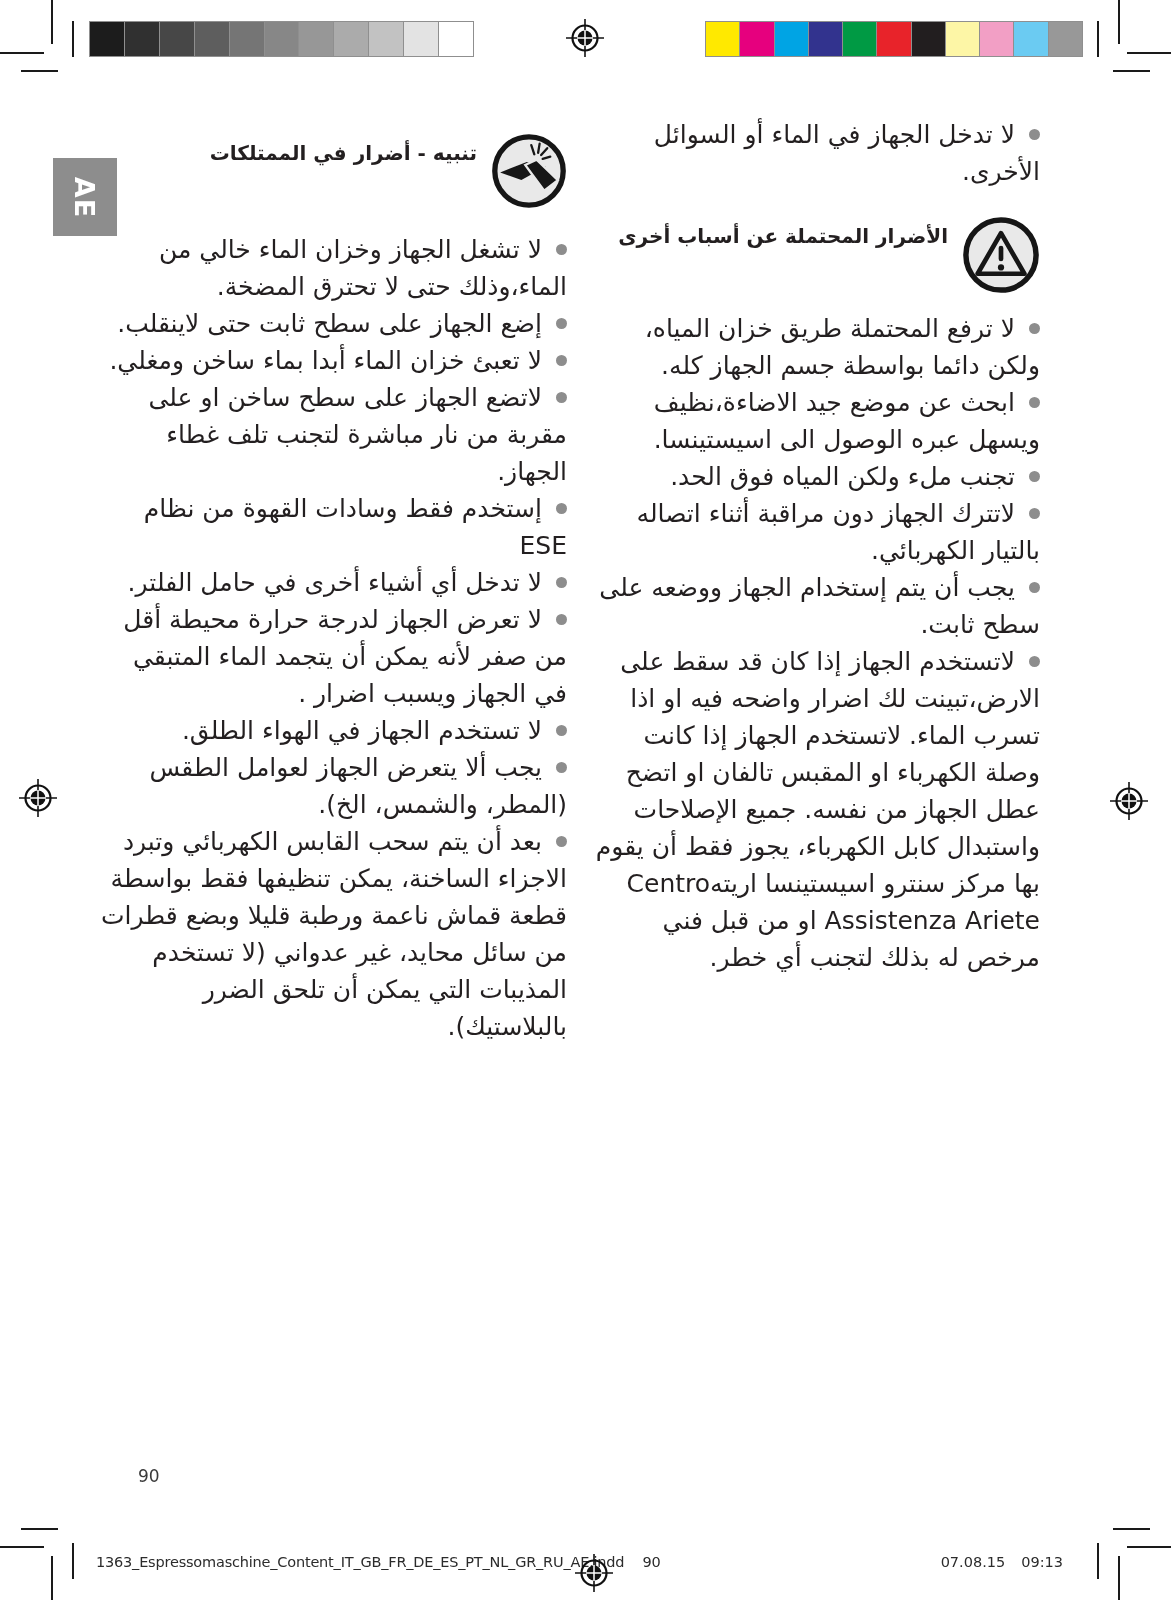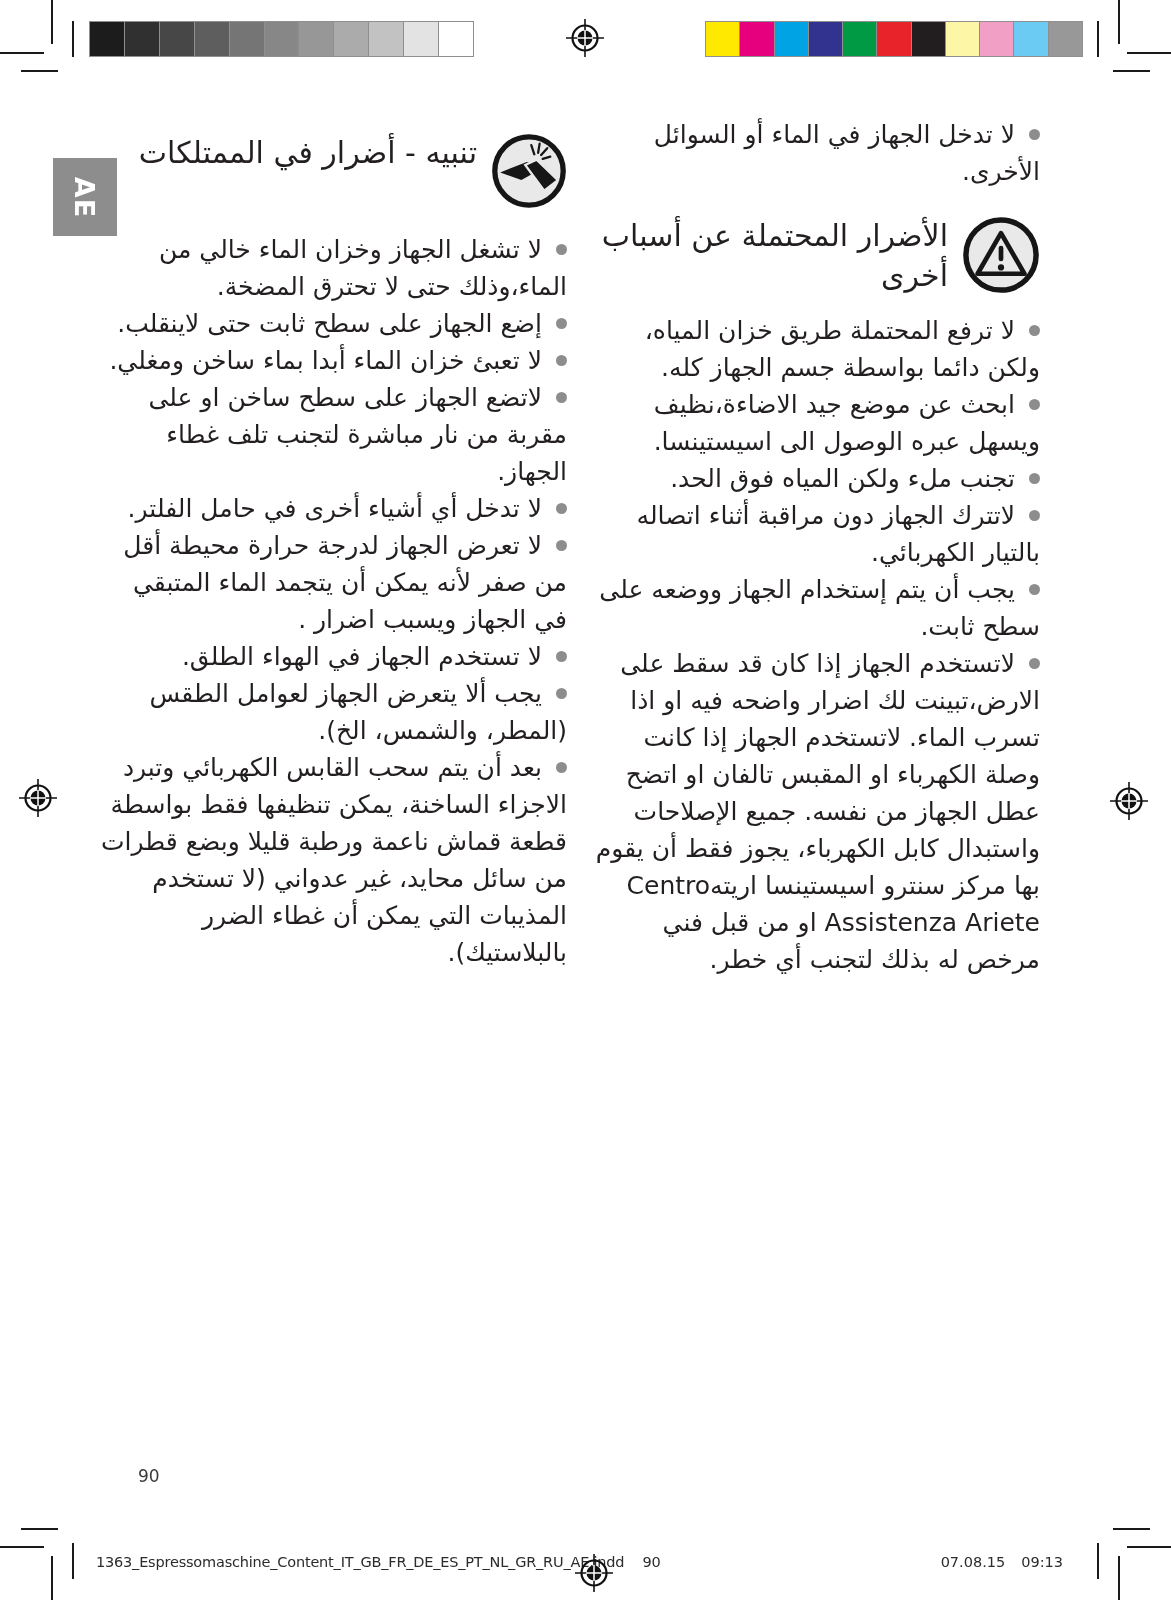--- a/index.html
+++ b/index.html
@@ -23,21 +23,21 @@
     display:flex;align-items:center;justify-content:center;
   }
   .lang-tab span{
     color:#ffffff;font-weight:bold;font-size:27px;letter-spacing:1px;
     transform:rotate(90deg);display:block;
   }
   
   .col{position:absolute;direction:rtl;text-align:right;font-size:25px;line-height:37px;}
   .col-right{right:131px;top:116px;width:452px;}
   .col-left{left:100px;top:133px;width:467px;}
-  .heading-row{font-weight:normal;font-size:30px;line-height:40px;overflow:hidden;}
+  .heading-row{font-weight:bold;font-size:20px;line-height:40px;overflow:hidden;}
   .col-right .heading-row{margin:26px 0 16px 0;}
   .col-left .heading-row{margin:0 0 22px 0;}
   .hicon{float:right;margin-left:14px;}
   .hicon svg{display:block;}
   .bullet-item{position:relative;}
   .dot{
     float:right;width:11px;height:11px;border-radius:50%;
     background:#8d8d8d;margin:13px 0 0 14px;
   }
   
@@ -201,37 +201,41 @@
       <div class="bullet-item">
       <span class="dot"></span>
       <span>لا تعبئ خزان الماء أبدا بماء ساخن ومغلي.</span>
     </div>
       <div class="bullet-item">
       <span class="dot"></span>
       <span>لاتضع الجهاز على سطح ساخن او على مقربة من نار مباشرة لتجنب تلف غطاء الجهاز.</span>
     </div>
       <div class="bullet-item">
       <span class="dot"></span>
+      <span>إستخدم فقط وسادات القهوة من نظام ESE</span>
+    </div>
+      <div class="bullet-item">
+      <span class="dot"></span>
       <span>لا تدخل أي أشياء أخرى في حامل الفلتر.</span>
     </div>
       <div class="bullet-item">
       <span class="dot"></span>
       <span>لا تعرض الجهاز لدرجة حرارة محيطة أقل من صفر لأنه يمكن أن يتجمد الماء المتبقي في الجهاز ويسبب اضرار .</span>
     </div>
       <div class="bullet-item">
       <span class="dot"></span>
       <span>لا تستخدم الجهاز في الهواء الطلق.</span>
     </div>
       <div class="bullet-item">
       <span class="dot"></span>
       <span>يجب ألا يتعرض الجهاز لعوامل الطقس (المطر، والشمس، الخ).</span>
     </div>
       <div class="bullet-item">
       <span class="dot"></span>
-      <span>بعد أن يتم سحب القابس الكهربائي وتبرد الاجزاء الساخنة، يمكن تنظيفها فقط بواسطة قطعة قماش ناعمة ورطبة قليلا وبضع قطرات من سائل محايد، غير عدواني (لا تستخدم المذيبات التي يمكن أن غطاء الضرر بالبلاستيك).</span>
+      <span>بعد أن يتم سحب القابس الكهربائي وتبرد الاجزاء الساخنة، يمكن تنظيفها فقط بواسطة قطعة قماش ناعمة ورطبة قليلا وبضع قطرات من سائل محايد، غير عدواني (لا تستخدم المذيبات التي يمكن أن تلحق الضرر بالبلاستيك).</span>
     </div>
     </div>
 </div>
 
 <div class="page-number">90</div>
 
 <div class="footer-file">
   <span>1363_Espressomaschine_Content_IT_GB_FR_DE_ES_PT_NL_GR_RU_AE.indd</span><span class="pref">90</span>
 </div>
 <svg class="regmark" style="left:574px;top:1553px;" viewBox="0 0 40 40">

